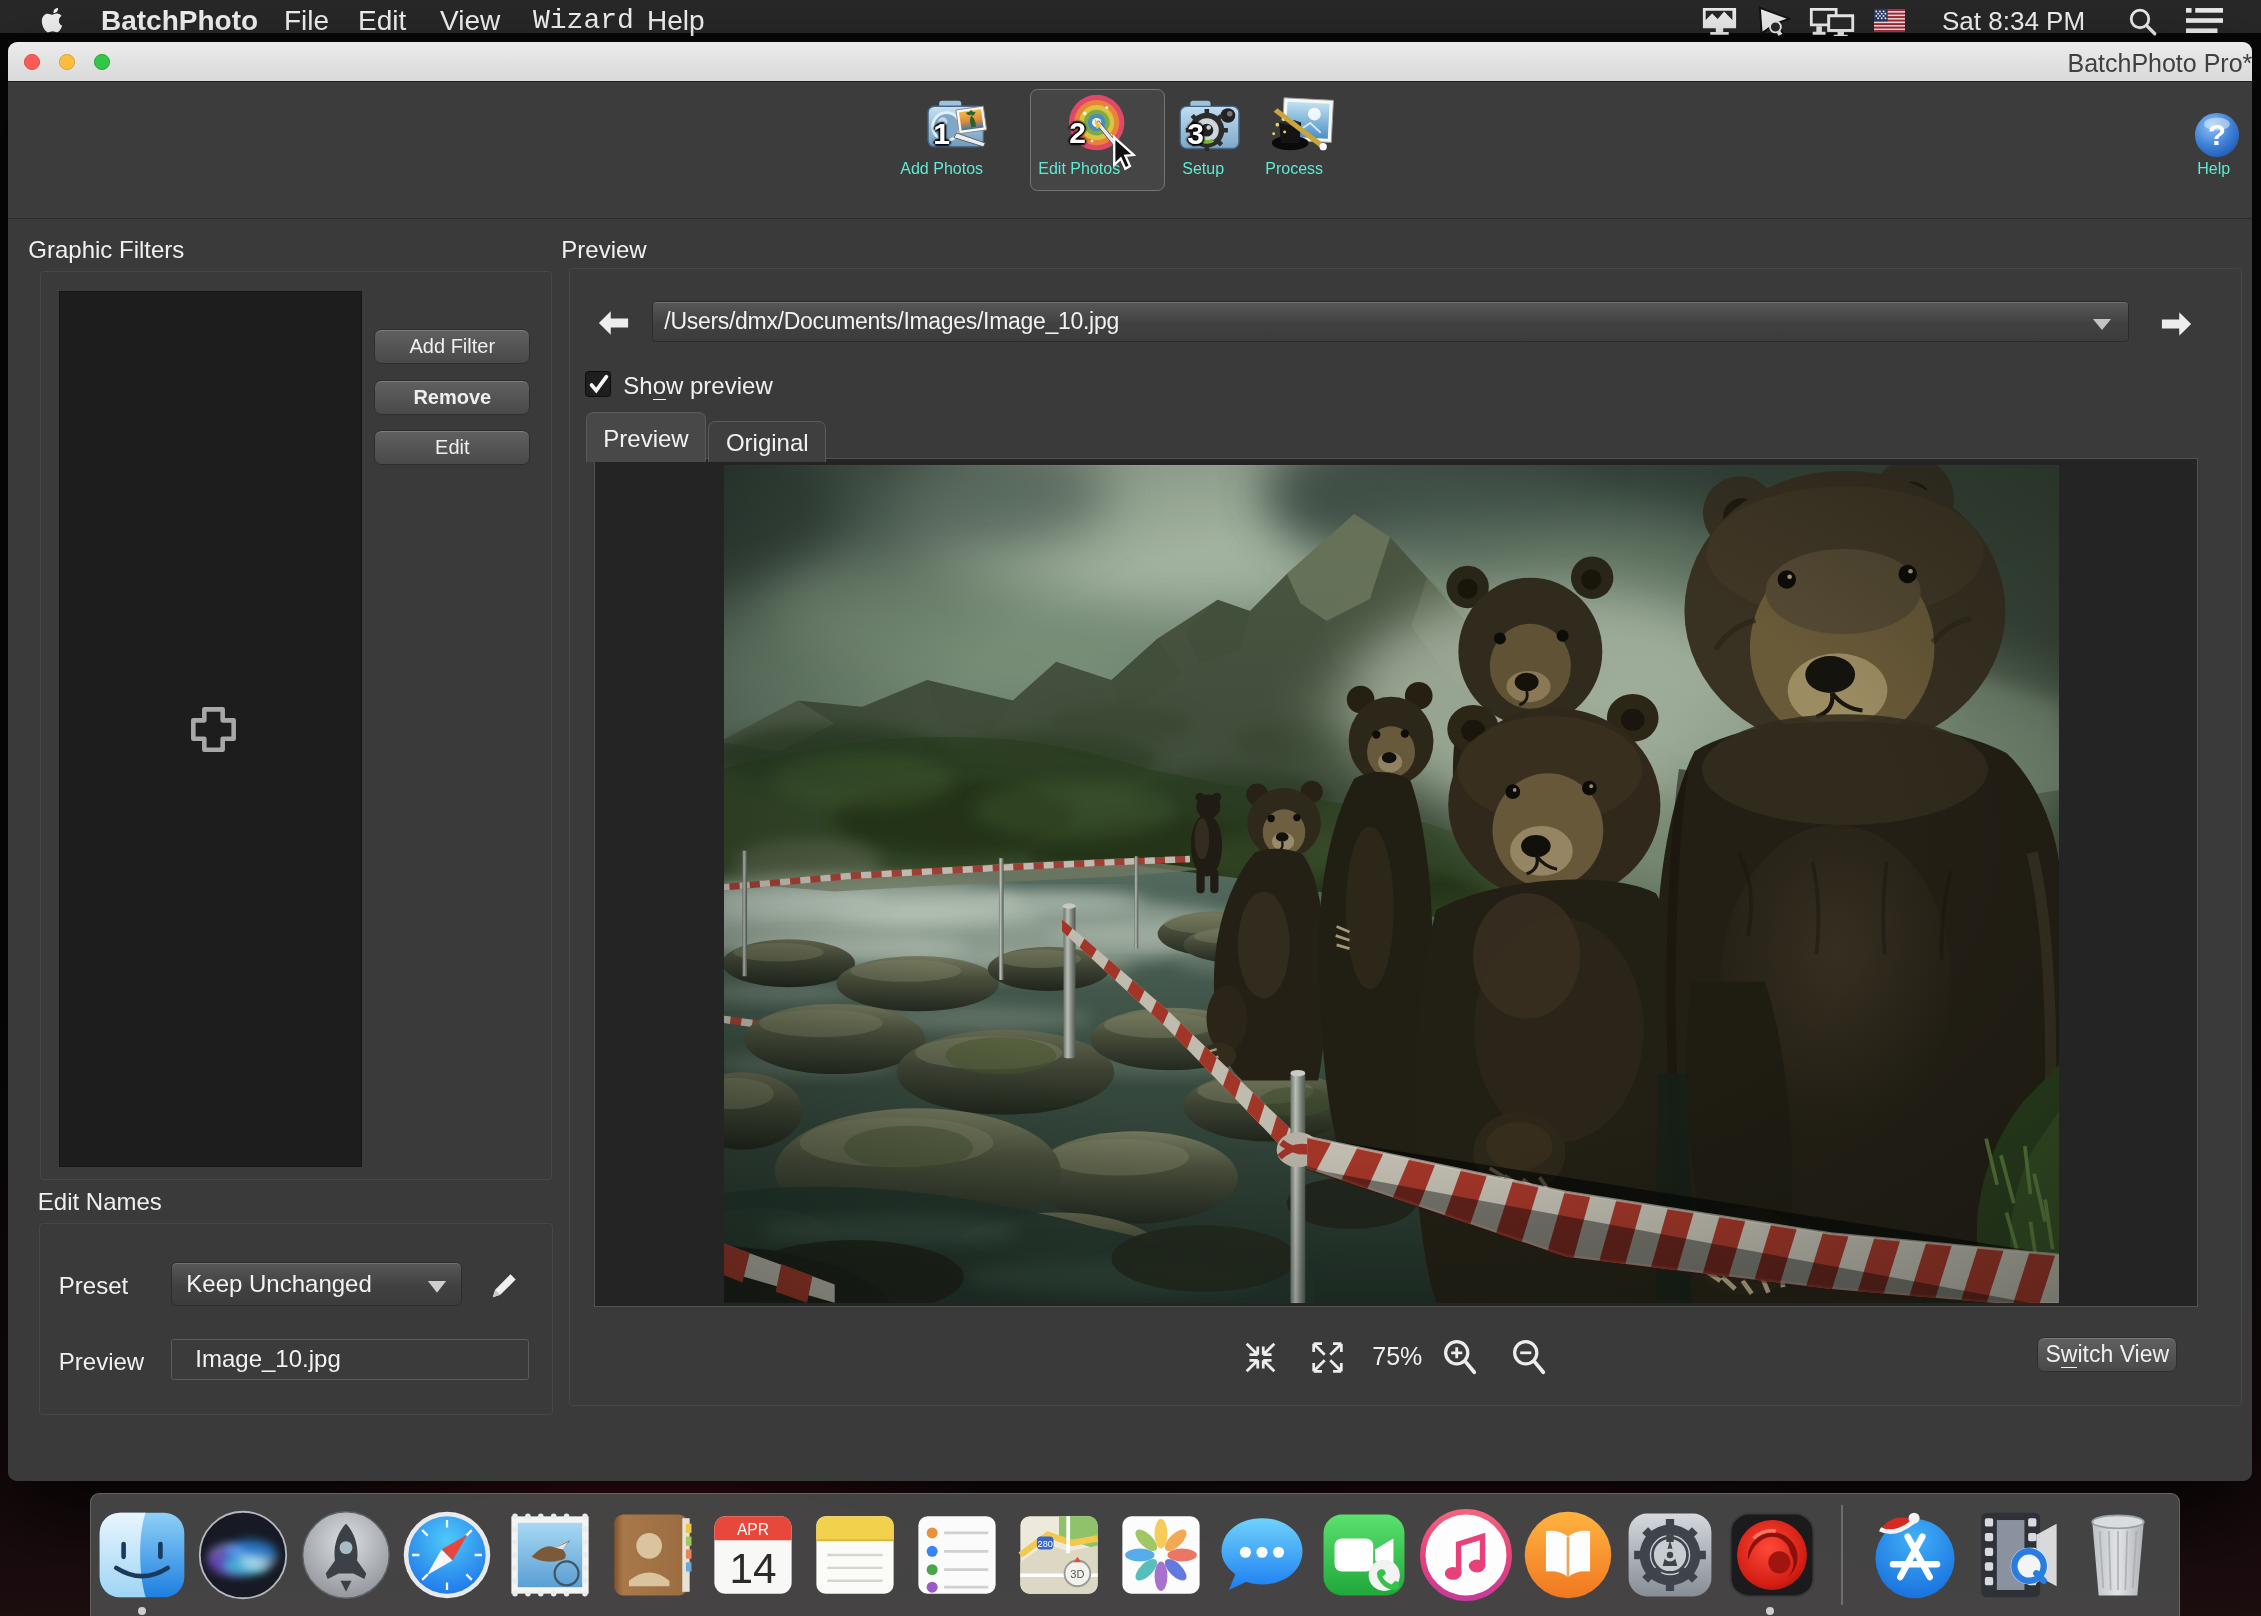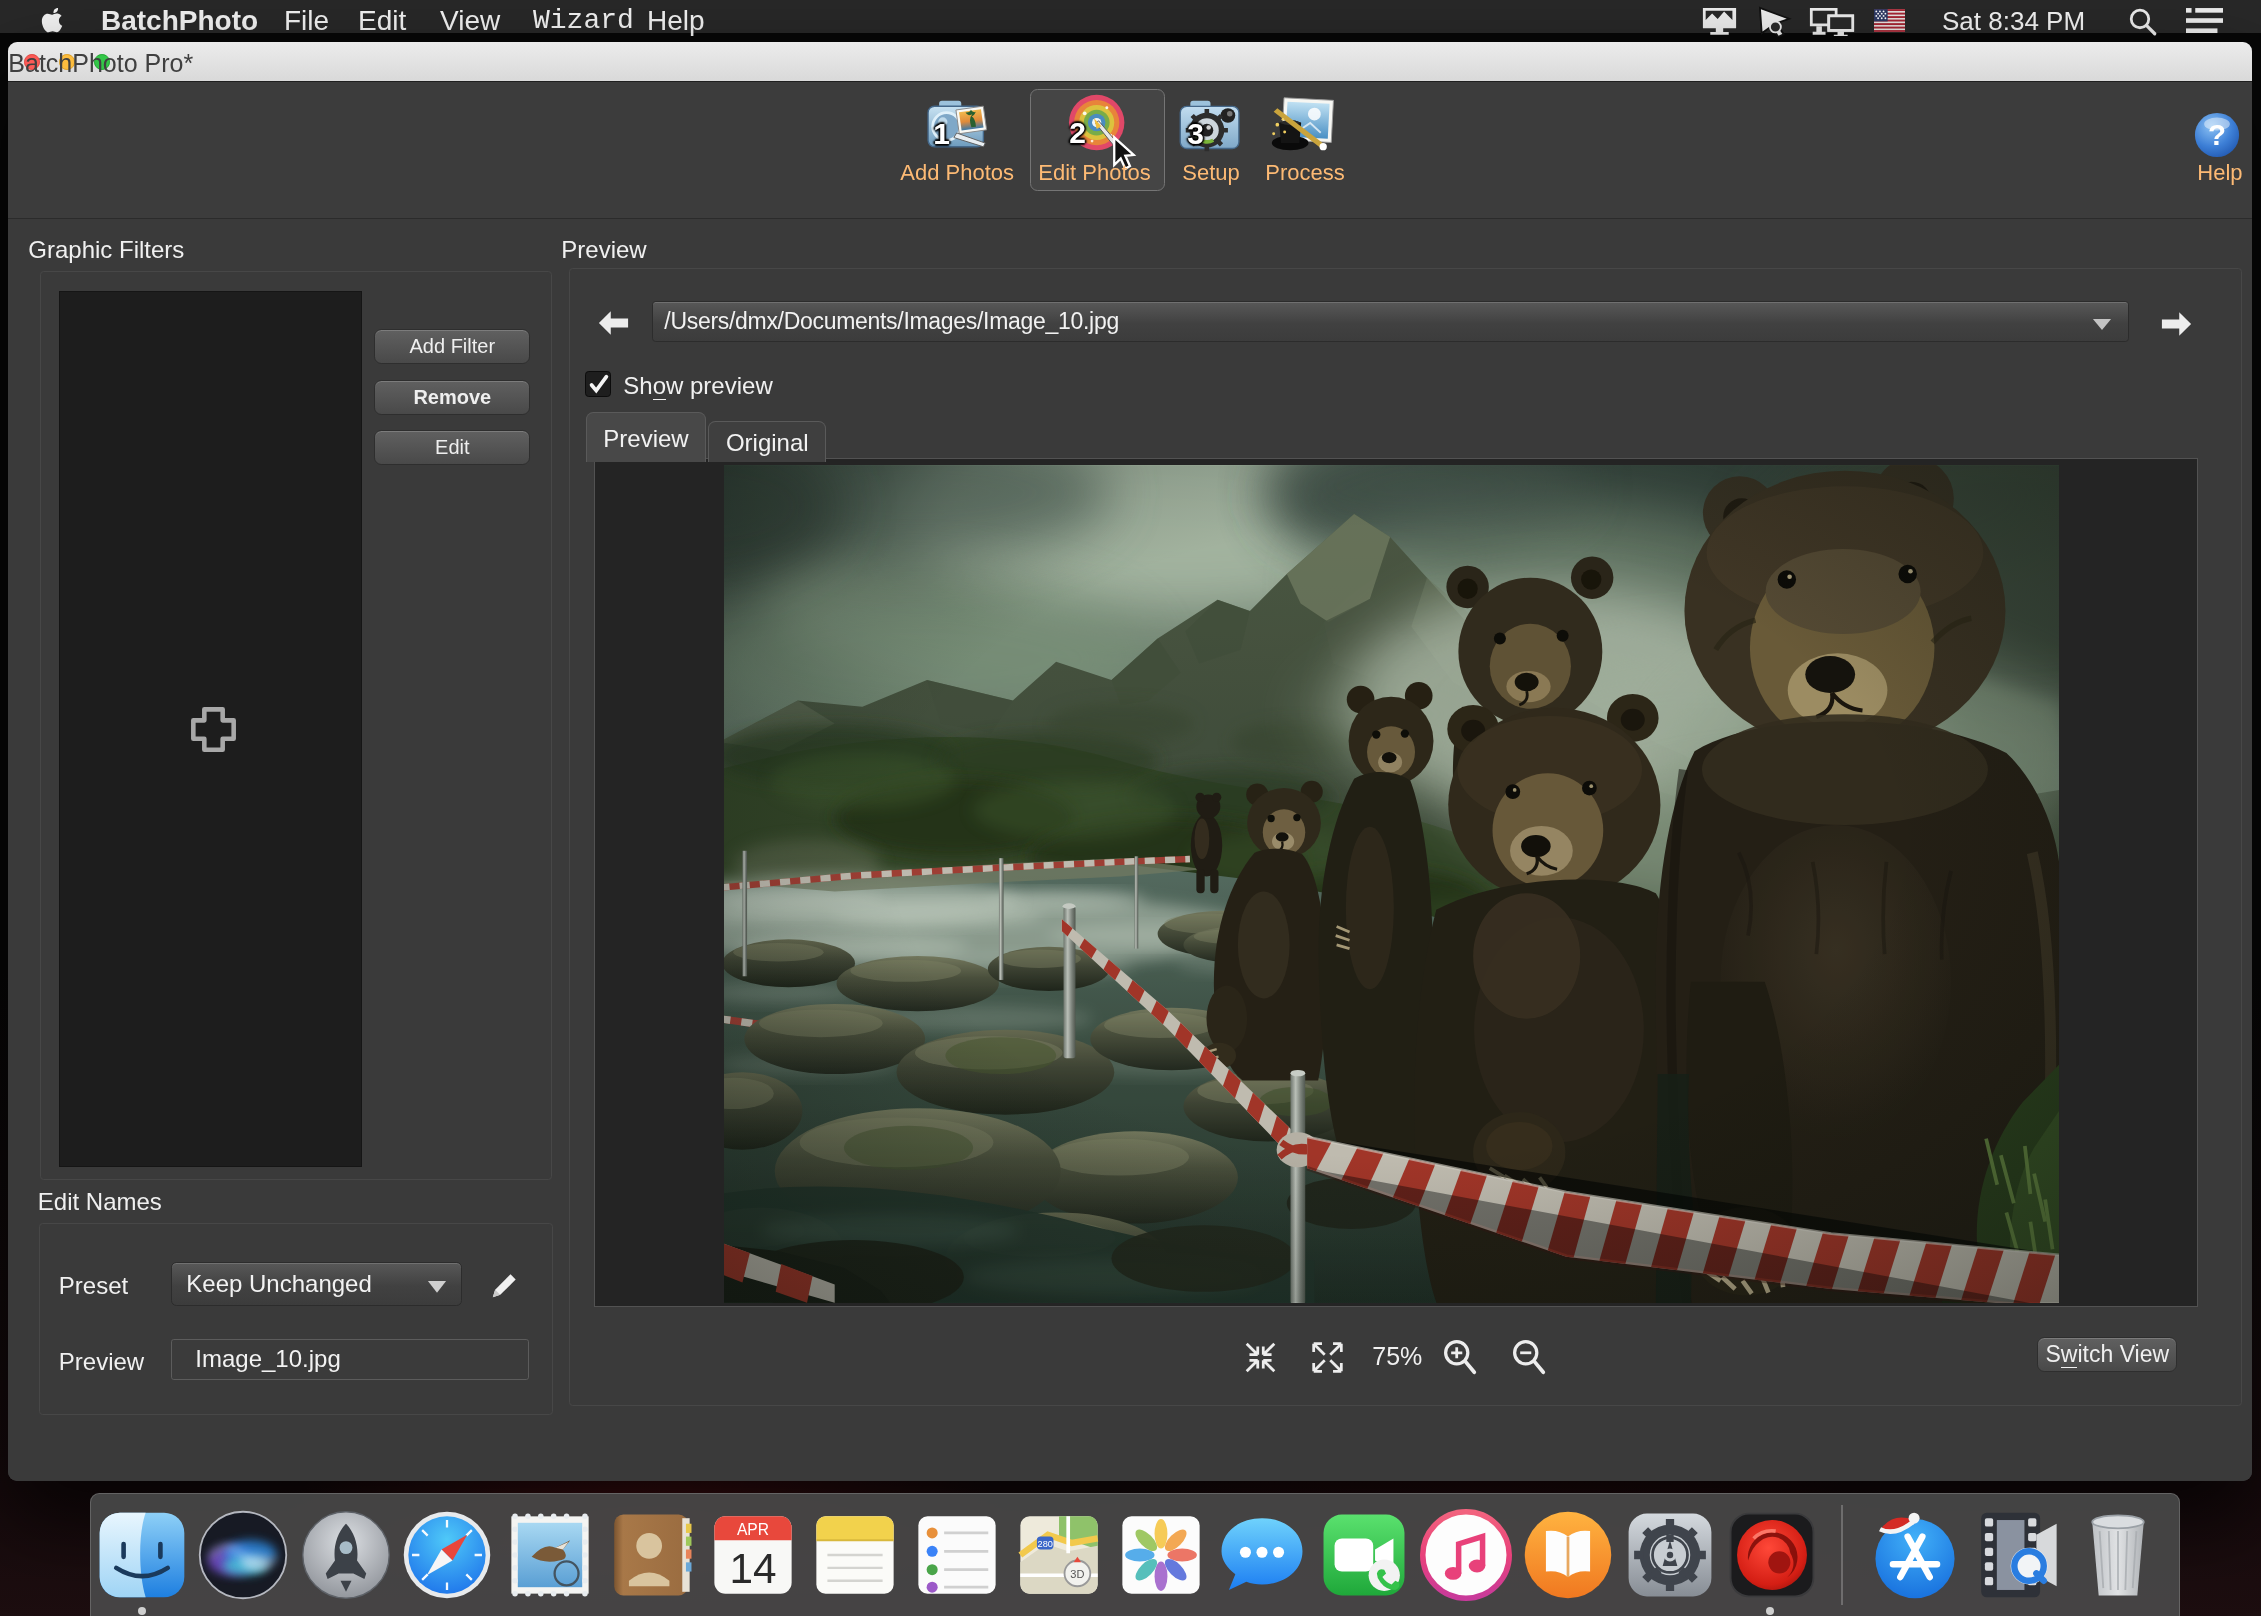--- a/index.html
+++ b/index.html
@@ -9,25 +9,25 @@
 #desktop{left:0;top:0;width:2261px;height:1617px;background:
  radial-gradient(517px 129px at 646px 1514px, rgba(120,20,25,.55), rgba(0,0,0,0) 70%),
  radial-gradient(646px 166px at 1477px 1551px, rgba(70,12,16,.5), rgba(0,0,0,0) 70%),
  linear-gradient(#070707 60%, #160a0c 92%, #1d0e10 100%);}
 
 #menubar{left:0;top:0;width:2261px;height:33px;background:#282828;color:#f3f3f3;font-size:28px;}
 #menubar .mi{position:absolute;top:4.6px;}
 
 #win{left:8.3px;top:42px;width:2244px;height:1439px;border-radius:9.2px;overflow:hidden;background:#3a3a3a;box-shadow:0 37px 83px rgba(0,0,0,.7);}
 #titlebar{left:0;top:0;width:2244px;height:40px;background:linear-gradient(#ececec,#d9d9d9);border-bottom:0.9px solid #1f1f1f;}
-#titlebar .title{position:absolute;left:0;right:0;top:6.5px;text-align:left;font-size:25px;color:#404040;}
+#titlebar .title{position:absolute;left:0;right:0;top:6.5px;text-align:right;font-size:25px;color:#404040;}
 .tl{position:absolute;top:12px;width:15.7px;height:15.7px;border-radius:50%;}
 
 #toolbar{left:0;top:40px;width:2244px;height:137px;background:#3c3c3c;border-bottom:1.8px solid #2b2b2b;color:#f1f1f1;}
-.tblabel{position:absolute;font-size:22px;color:#fdba74;white-space:nowrap;}
+.tblabel{position:absolute;font-size:16px;color:#5eead4;white-space:nowrap;}
 #selbox{position:absolute;left:1022px;top:7.4px;width:135px;height:102px;border:1.8px solid #757575;border-radius:7.4px;background:#454545;}
 
 #content{left:0;top:178px;width:2244px;height:1261px;background:#3a3a3a;}
 .sectlabel{position:absolute;font-size:24px;color:#f0f0f0;white-space:nowrap;}
 .groupbox{position:absolute;border:1.8px solid #474747;border-radius:3.7px;}
 .btn{position:absolute;background:linear-gradient(#606060,#494949);border:0.9px solid #2e2e2e;border-radius:7.4px;color:#efefef;font-size:20px;text-align:center;box-shadow:inset 0 0.9px 0 rgba(255,255,255,.18);}
 #thumbarea{position:absolute;left:17.5px;top:18.5px;width:303px;height:876px;background:#1d1d1d;border:0.9px solid #151515;}
 .ddown{position:absolute;background:linear-gradient(#585858,#414141 55%,#3c3c3c);border:0.9px solid #2c2c2c;border-radius:5.5px;color:#f2f2f2;font-size:24px;box-shadow:inset 0 0.9px 0 rgba(255,255,255,.15);}
 .field{position:absolute;background:#3b3b3b;border:1.8px solid #5c5c5c;border-radius:2.8px;color:#f2f2f2;font-size:24px;}
 .tab{position:absolute;border:1.8px solid #5a5a5a;border-bottom:none;border-radius:7.4px 7.4px 0 0;color:#f2f2f2;font-size:24px;text-align:center;}

